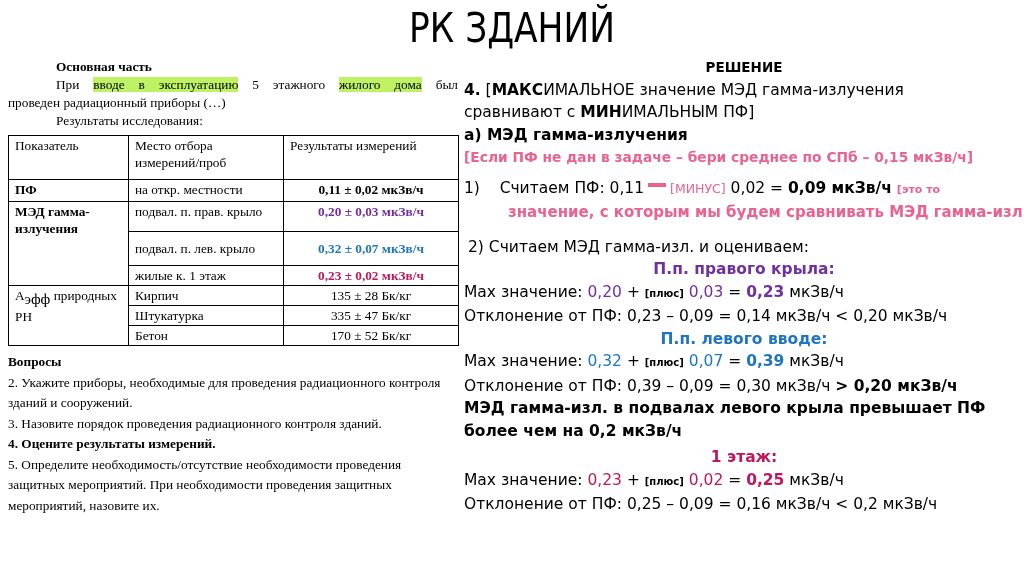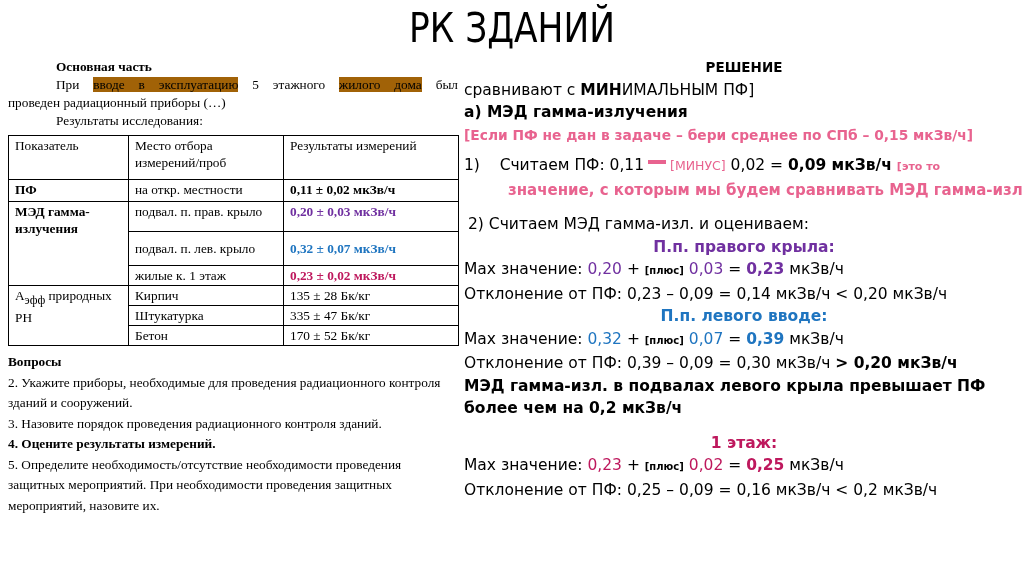--- a/index.html
+++ b/index.html
@@ -7,30 +7,30 @@
   .title {
     position: absolute; left: 0; top: 2px; width: 1024px; text-align: center;
     font-family: "DejaVu Sans", sans-serif; font-size: 40px; line-height: 52px;
     transform: scaleX(0.86); letter-spacing: 0px;
   }
   
   .left { position: absolute; left: 8px; top: 58px; width: 450px; font-family: "Liberation Serif", serif; font-size: 13.3px; line-height: 18px; }
   .heading-b { font-weight: bold; padding-left: 48px; }
   .indent { padding-left: 48px; }
   .just { text-align: justify; text-align-last: justify; padding-left: 48px; }
-  .hl { background: #a16207; }
+  .hl { background: #bef264; }
   table.res { position: absolute; left: 8px; top: 135px; width: 451px; border-collapse: collapse; font-family: "Liberation Serif", serif; font-size: 13.3px; }
   table.res td { border: 1.5px solid #000; padding: 1px 6px; vertical-align: top; line-height: 17px; }
-  table.res td.c3 { text-align: left; }
+  table.res td.c3 { text-align: center; }
   .b { font-weight: bold; }
   .purple { color: #7030a0; }
   .blue { color: #1f75c0; }
   .orange { color: #be185d; }
   .pink { color: #e8638f; }
-  sub { font-size: 12px; }
+  sub { font-size: 15px; }
   .questions { position: absolute; left: 8px; top: 352px; width: 450px; font-family: "Liberation Serif", serif; font-size: 13.3px; line-height: 20.5px; }
   
   .right { position: absolute; left: 464px; top: 56px; width: 560px; font-family: "DejaVu Sans", sans-serif; font-size: 15.5px; line-height: 22.5px; }
   .right .center { text-align: center; }
   .sm { font-size: 12.5px; }
   .xs { font-size: 10px; }
   .minus-glyph { display: inline-block; width: 18px; height: 4px; background: #e8638f; vertical-align: 6px; margin: 0 4px; }
   .line { white-space: nowrap; }
 </style>
 </head>
@@ -94,20 +94,21 @@
 <div class="questions">
   <div class="b">Вопросы</div>
   <div>2. Укажите приборы,  необходимые для проведения радиационного контроля зданий и сооружений.</div>
   <div>3. Назовите порядок проведения радиационного контроля зданий.</div>
   <div class="b">4. Оцените результаты измерений.</div>
   <div>5. Определите необходимость/отсутствие необходимости проведения защитных мероприятий. При необходимости проведения защитных мероприятий, назовите их.</div>
 </div>
 
 <div class="right">
   <div class="center b sm" style="font-size:13.5px">РЕШЕНИЕ</div>
+  <div class="line"><span class="b">4.</span><span> [</span><span class="b">МАКС</span><span>ИМАЛЬНОЕ значение МЭД гамма-излучения</span></div>
   <div class="line"><span>сравнивают с </span><span class="b">МИН</span><span>ИМАЛЬНЫМ ПФ]</span></div>
   <div class="b line">а) МЭД гамма-излучения</div>
   <div class="b pink line sm" style="font-size:13.8px">[Если ПФ не дан в задаче – бери среднее по СПб – 0,15 мкЗв/ч]</div>
 
   <div class="line" style="margin-top:8px">
     <span>1)</span>&nbsp;&nbsp;&nbsp;&nbsp;<span>Считаем ПФ: 0,11</span><span class="minus-glyph"></span><span class="pink sm">[МИНУС]</span><span> 0,02 = </span><span class="b">0,09 мкЗв/ч</span>
     <span class="pink b xs" style="font-size:11px">[это то</span>
   </div>
   <div class="pink b xs line" style="padding-left:44px;font-size:15px">значение, с которым мы будем сравнивать МЭД гамма-изл.]</div>
 
@@ -116,16 +117,16 @@
   <div class="center b purple">П.п. правого крыла:</div>
   <div class="line"><span>Max значение: </span><span class="purple">0,20</span> + <span class="b xs">[плюс]</span> <span class="purple">0,03</span> = <span class="b purple">0,23</span> <span>мкЗв/ч</span></div>
   <div class="line">Отклонение от ПФ: 0,23 – 0,09 = 0,14 мкЗв/ч &lt; 0,20 мкЗв/ч</div>
 
   <div class="center b blue">П.п. левого вводе:</div>
   <div class="line"><span>Max значение: </span><span class="blue">0,32</span> + <span class="b xs">[плюс]</span> <span class="blue">0,07</span> = <span class="b blue">0,39</span> <span>мкЗв/ч</span></div>
   <div class="line"><span>Отклонение от ПФ: 0,39 – 0,09 = 0,30 мкЗв/ч </span><span class="b">&gt; 0,20 мкЗв/ч</span></div>
   <div class="b line">МЭД гамма-изл. в подвалах левого крыла превышает ПФ</div>
   <div class="b line">более чем на 0,2 мкЗв/ч</div>
 
-  <div class="center b orange" style="margin-top:12px">1 этаж:</div>
+  <div class="center b orange" style="margin-top:4px">1 этаж:</div>
   <div class="line"><span>Max значение: </span><span class="orange">0,23</span> + <span class="b xs">[плюс]</span> <span class="orange">0,02</span> = <span class="b orange">0,25</span> <span>мкЗв/ч</span></div>
   <div class="line">Отклонение от ПФ: 0,25 – 0,09 = 0,16 мкЗв/ч &lt; 0,2 мкЗв/ч</div>
 </div>
 
 </body></html>

